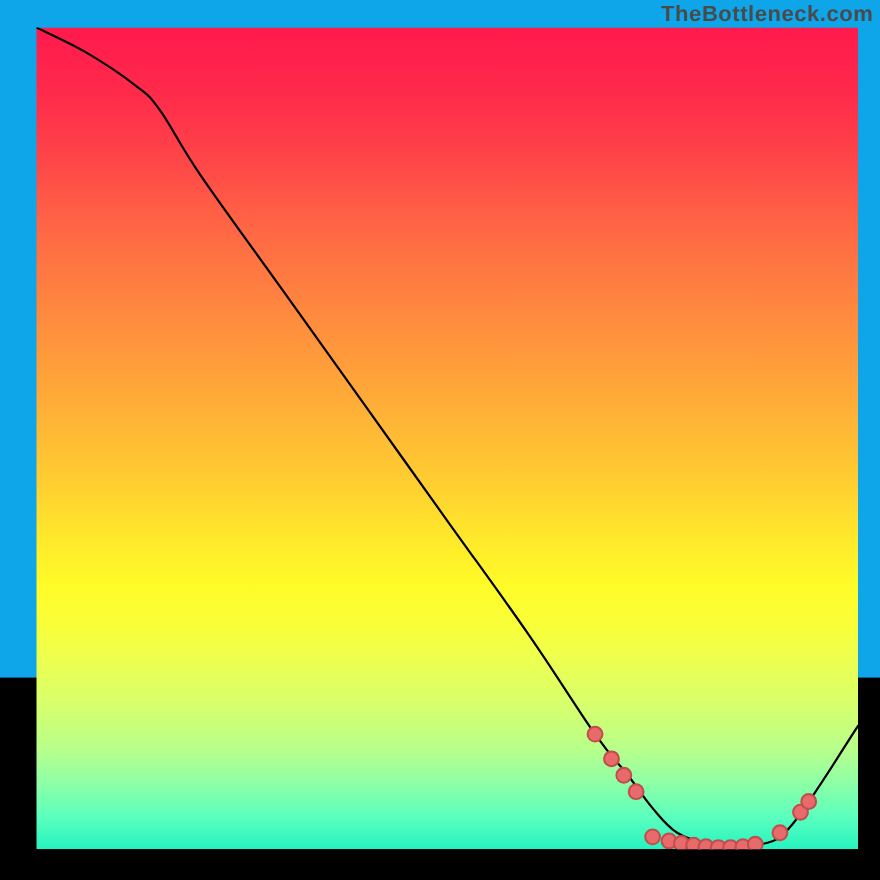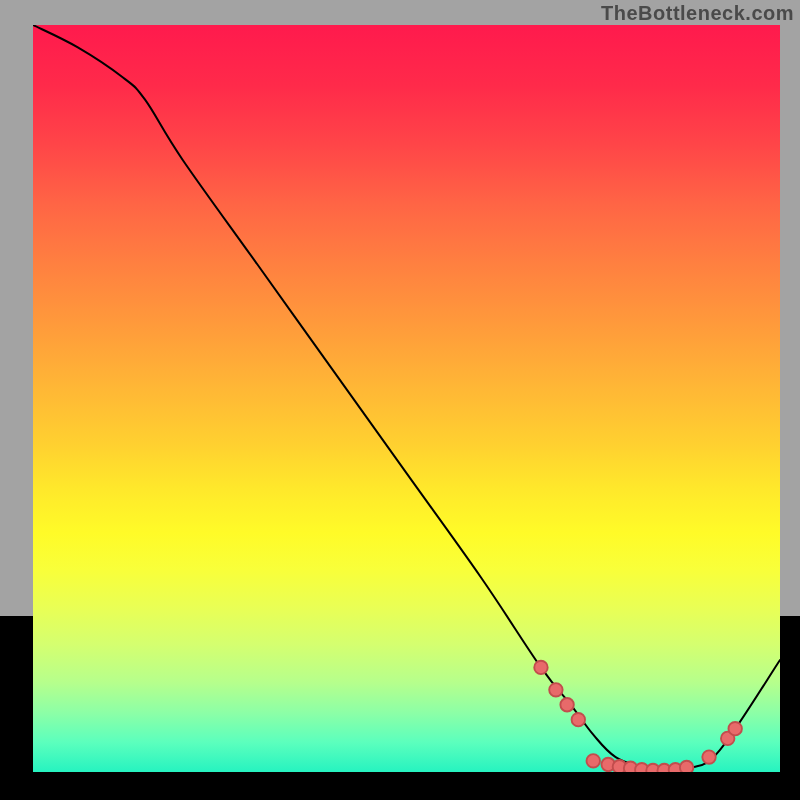--- a/index.html
+++ b/index.html
@@ -8,21 +8,21 @@
     background: #000;
     width: 800px;
     height: 800px;
     overflow: hidden;
     font-family: Arial, Helvetica, sans-serif;
   }
   .frame {
     position: relative;
     width: 800px;
     height: 616px;
-    background: #a3a3a3;
+    background: #0ea5e9;
   }
   .watermark {
     position: absolute;
     top: 2px;
     right: 6px;
     font-size: 20px;
     font-weight: 600;
     color: #4a4a4a;
     letter-spacing: 0.5px;
     z-index: 5;

